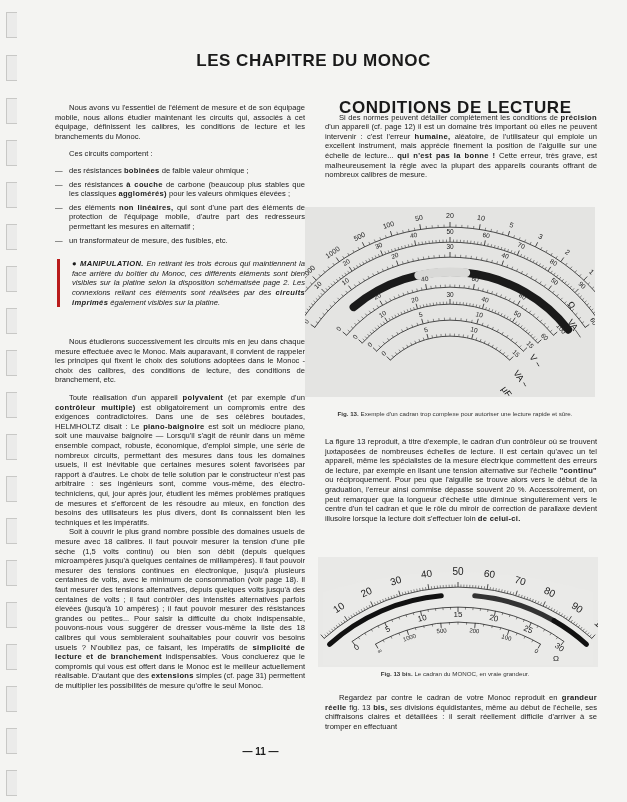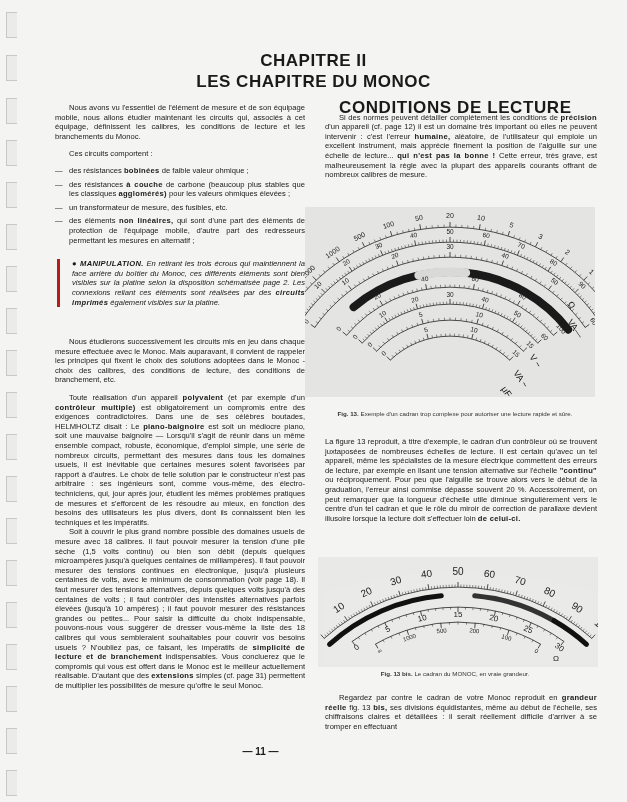--- a/index.html
+++ b/index.html
@@ -66,32 +66,31 @@
   <div class="hole" style="top:518px"></div>
   <div class="hole" style="top:560px"></div>
   <div class="hole" style="top:602px"></div>
   <div class="hole" style="top:644px"></div>
   <div class="hole" style="top:686px"></div>
   <div class="hole" style="top:728px"></div>
   <div class="hole" style="top:770px"></div>
 </div>
 
 <div class="title-block">
-  <div>CHAPITRE II</div>
   <div>LES CHAPITRE DU MONOC</div>
 </div>
 
 <div class="col col-left">
   <p>Nous avons vu l'essentiel de l'élément de mesure et de son équipage mobile, nous allons étudier maintenant les circuits qui, associés à cet équipage, définissent les calibres, les conditions de lecture et les branchements du Monoc.</p>
   <p class="gap">Ces circuits comportent :</p>
   <ul class="list">
     <li><span>des résistances </span><b>bobinées</b><span> de faible valeur ohmique ;</span></li>
     <li><span>des résistances </span><b>à couche</b><span> de carbone (beaucoup plus stables que les classiques </span><b>agglomérés)</b><span> pour les valeurs ohmiques élevées ;</span></li>
+    <li><span>des éléments </span><b>non linéaires,</b><span> qui sont d'une part des éléments de protection de l'équipage mobile, d'autre part des redresseurs permettant les mesures en alternatif ;</span></li>
     <li><span>un transformateur de mesure, des fusibles, etc.</span></li>
-    <li><span>des éléments </span><b>non linéaires,</b><span> qui sont d'une part des éléments de protection de l'équipage mobile, d'autre part des redresseurs permettant les mesures en alternatif ;</span></li>
   </ul>
 
   <div class="manip">
     <span class="bullet">●</span>
     <b>MANIPULATION.</b><span> En retirant les trois écrous qui maintiennent la face arrière du boîtier du Monoc, ces différents éléments sont bien visibles sur la platine selon la disposition schématisée page 2. Les connexions reliant ces éléments sont réalisées par des </span><b>circuits imprimés</b><span> également visibles sur la platine.</span>
   </div>
 
   <p style="margin-top:30px">Nous étudierons successivement les circuits mis en jeu dans chaque mesure effectuée avec le Monoc. Mais auparavant, il convient de rappeler les principes qui fixent le choix des solutions adoptées dans le Monoc - choix des calibres, des conditions de lecture, des conditions de branchement, etc.</p>
   <p class="gap"><span>Toute réalisation d'un appareil </span><b>polyvalent</b><span> (et par exemple d'un </span><b>contrôleur multiple)</b><span> est obligatoirement un compromis entre des exigences contradictoires. Dans une de ses célèbres boutades, HELMHOLTZ disait : Le </span><b>piano-baignoire</b><span> est soit un médiocre piano, soit une mauvaise baignoire — Lorsqu'il s'agit de réunir dans un même ensemble compact, robuste, économique, d'emploi simple, une série de nombreux circuits, permettant des mesures dans tous les domaines usuels, il est inévitable que certaines mesures soient favorisées par rapport à d'autres. Le choix de telle solution par le constructeur n'est pas arbitraire : ses ingénieurs sont, comme vous-même, des électro-techniciens, qui, jour après jour, étudient les mêmes problèmes pratiques de mesures et s'efforcent de les résoudre au mieux, en fonction des besoins des utilisateurs les plus divers, dont ils connaissent bien les techniques et les impératifs.</span></p>
 

